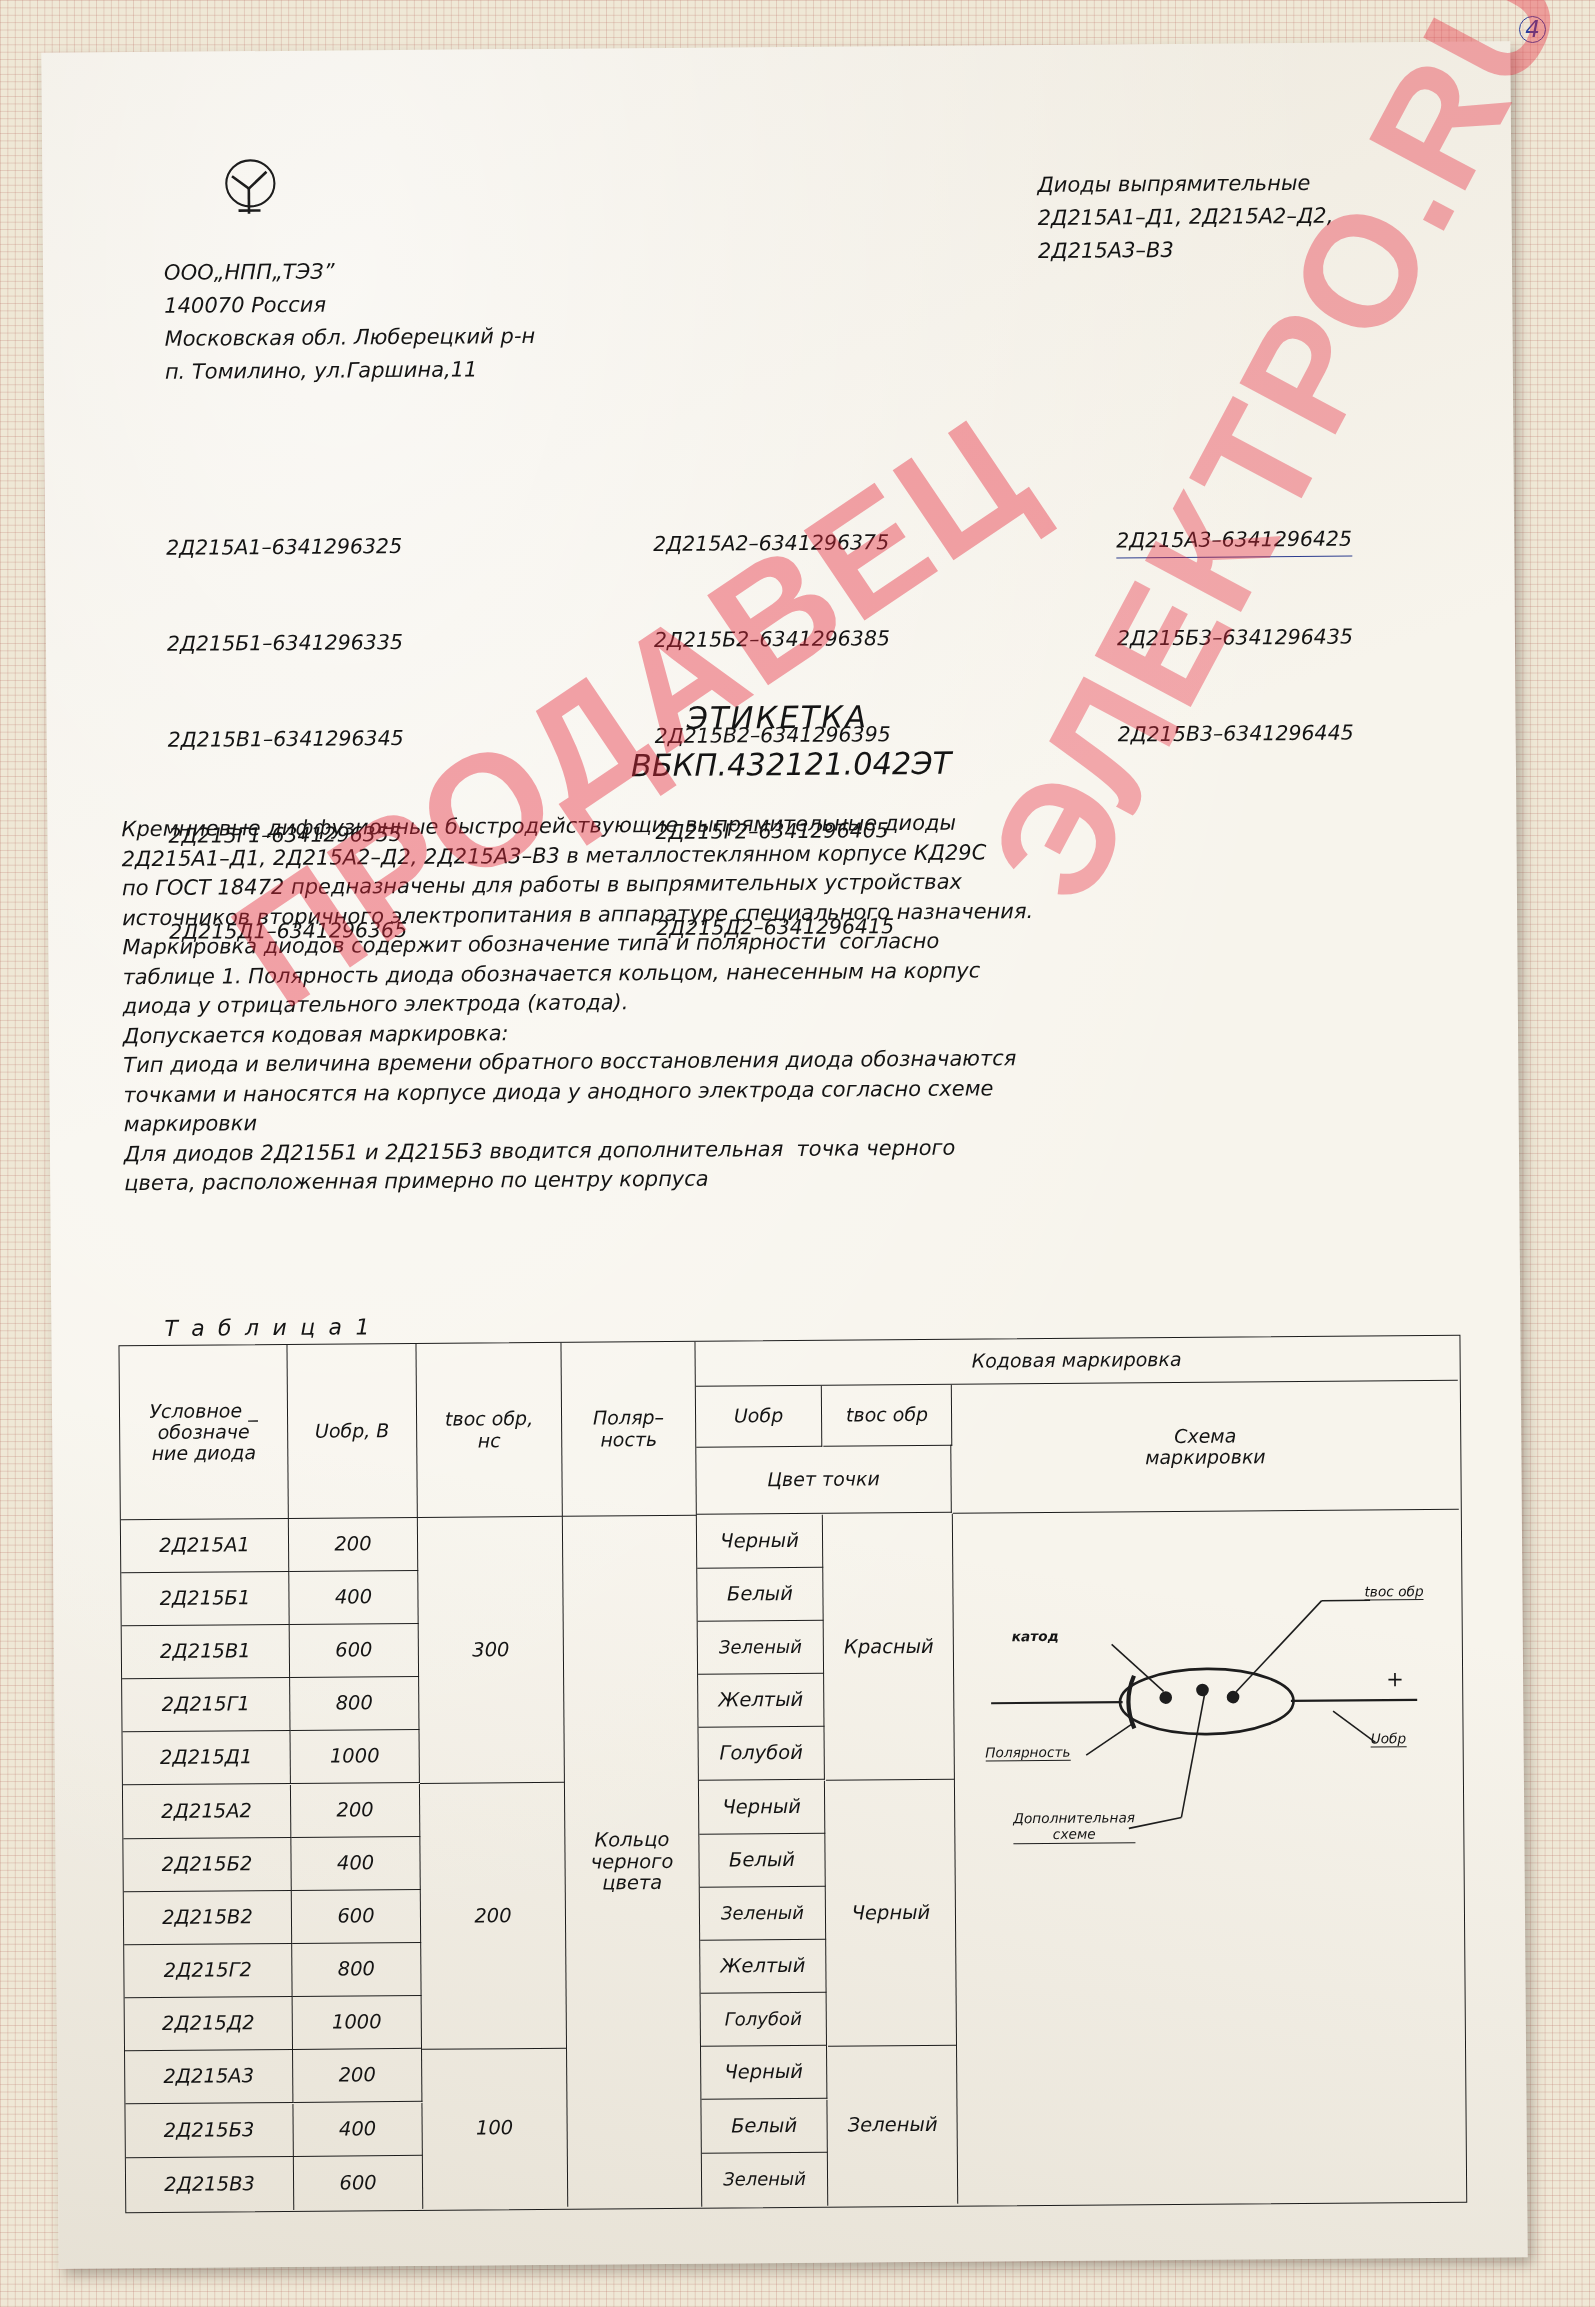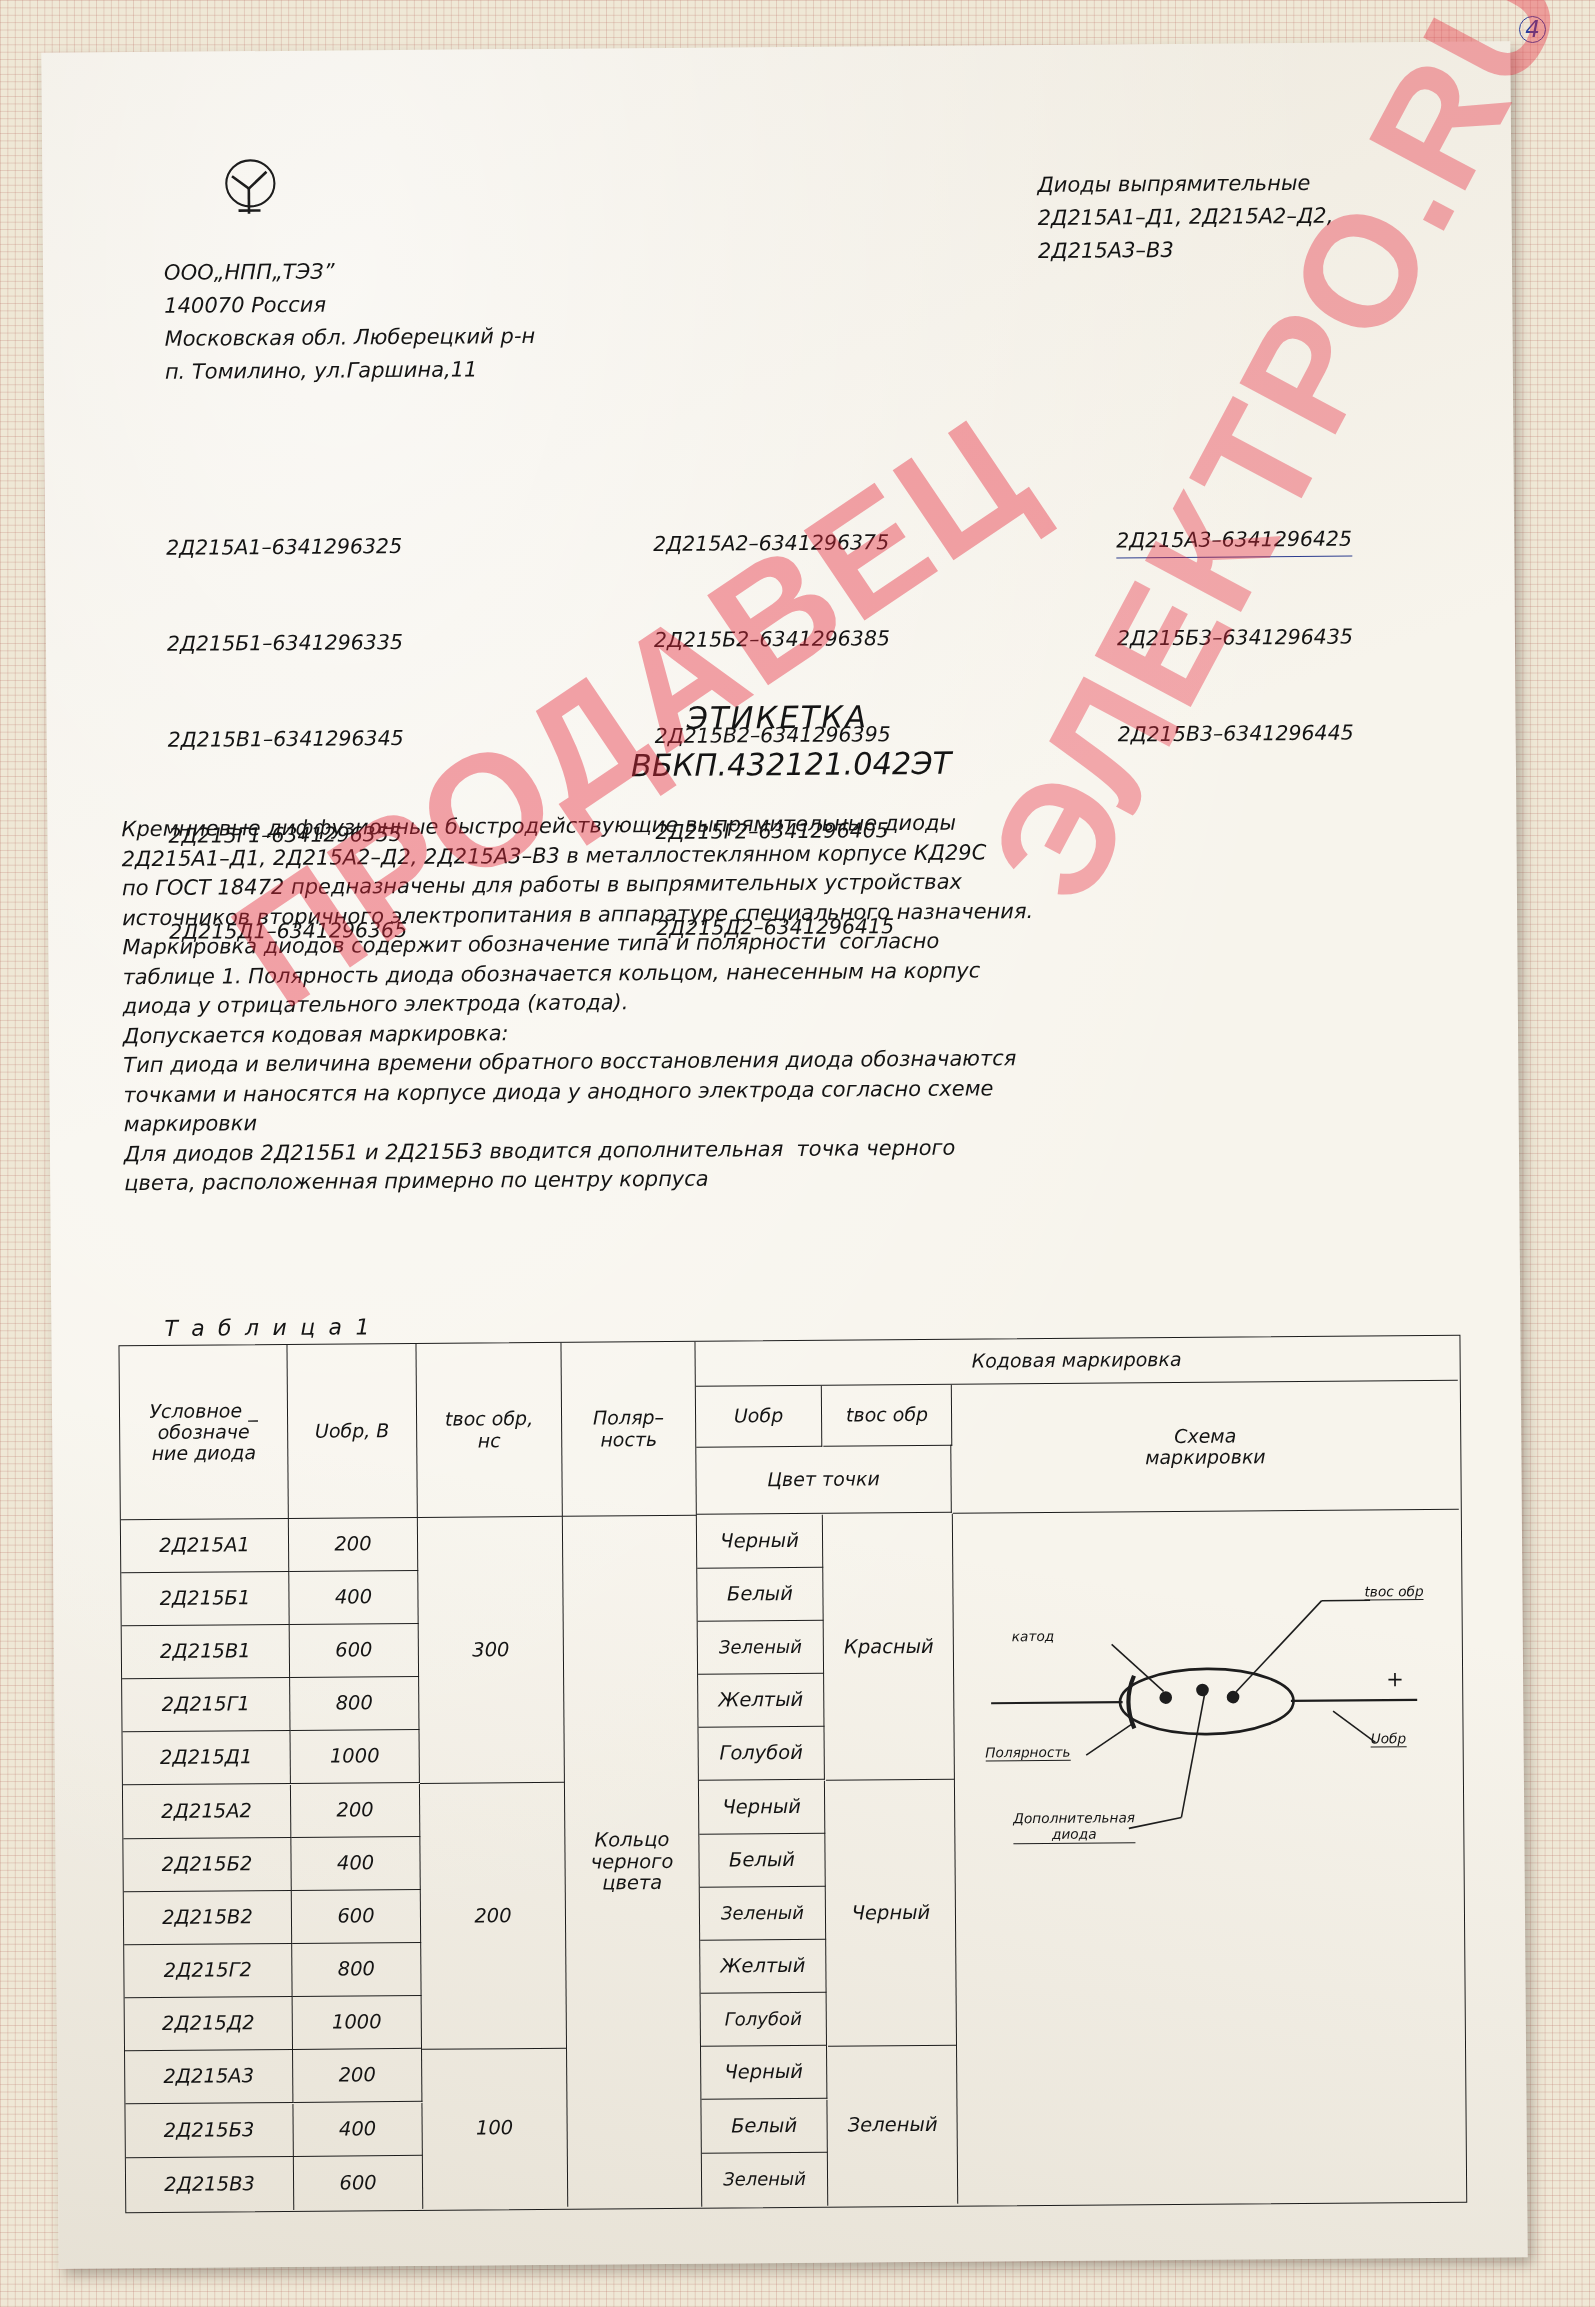--- a/index.html
+++ b/index.html
@@ -278,26 +278,26 @@
             <circle cx="530" cy="352" r="12" fill="#1d1d1d"></circle>
 
             <line x1="300" y1="250" x2="398" y2="340" stroke="#1d1d1d" stroke-width="3"></line>
             <line x1="536" y1="342" x2="700" y2="170" stroke="#1d1d1d" stroke-width="3"></line>
             <line x1="700" y1="170" x2="792" y2="170" stroke="#1d1d1d" stroke-width="3"></line>
             <line x1="476" y1="346" x2="430" y2="580" stroke="#1d1d1d" stroke-width="3"></line>
             <line x1="430" y1="580" x2="330" y2="600" stroke="#1d1d1d" stroke-width="3"></line>
             <line x1="340" y1="400" x2="250" y2="460" stroke="#1d1d1d" stroke-width="3"></line>
             <line x1="720" y1="380" x2="800" y2="440" stroke="#1d1d1d" stroke-width="3"></line>
           </svg>
-          <div class="dlab" style="left:58px;top:116px;">катод</div>
+          <div class="dlab" style="left:58px;top:116px;font-weight:bold;">катод</div>
           <div class="dlab u" style="left:411px;top:74px;">tвос обр</div>
           <div class="dlab u" style="left:30.5px;top:232px;">Полярность</div>
           <div class="dlab u" style="left:416px;top:221px;">Uобр</div>
           <div class="dlab u" style="left:58px;top:297px;white-space:pre-line;line-height:1.2;">Дополнительная
-диода</div>
+схеме</div>
           <div class="dlab" style="left:432px;top:158px;font-size:21px;">+</div>
         </div>
       </div>
     </div>
 
   </div>
 </div>
 
 <div id="wm">
   <div class="w1">ПРОДАВЕЦ</div>

